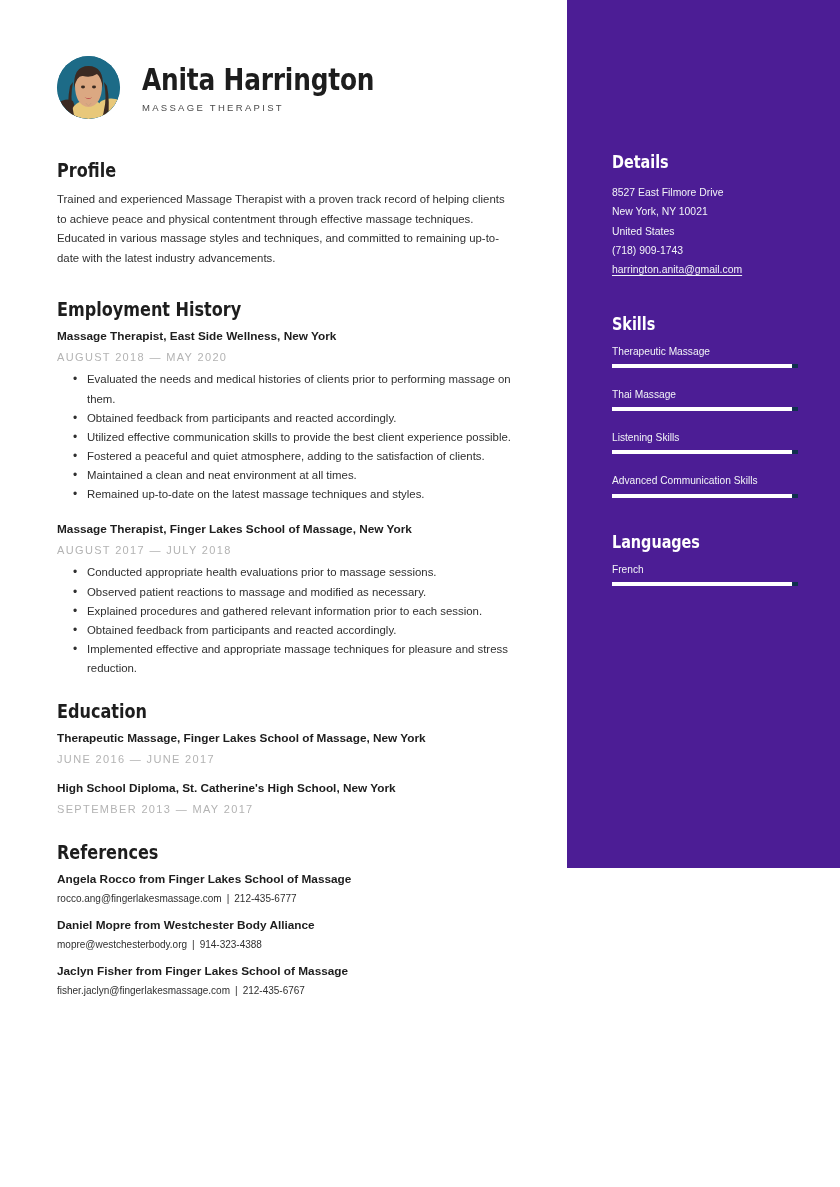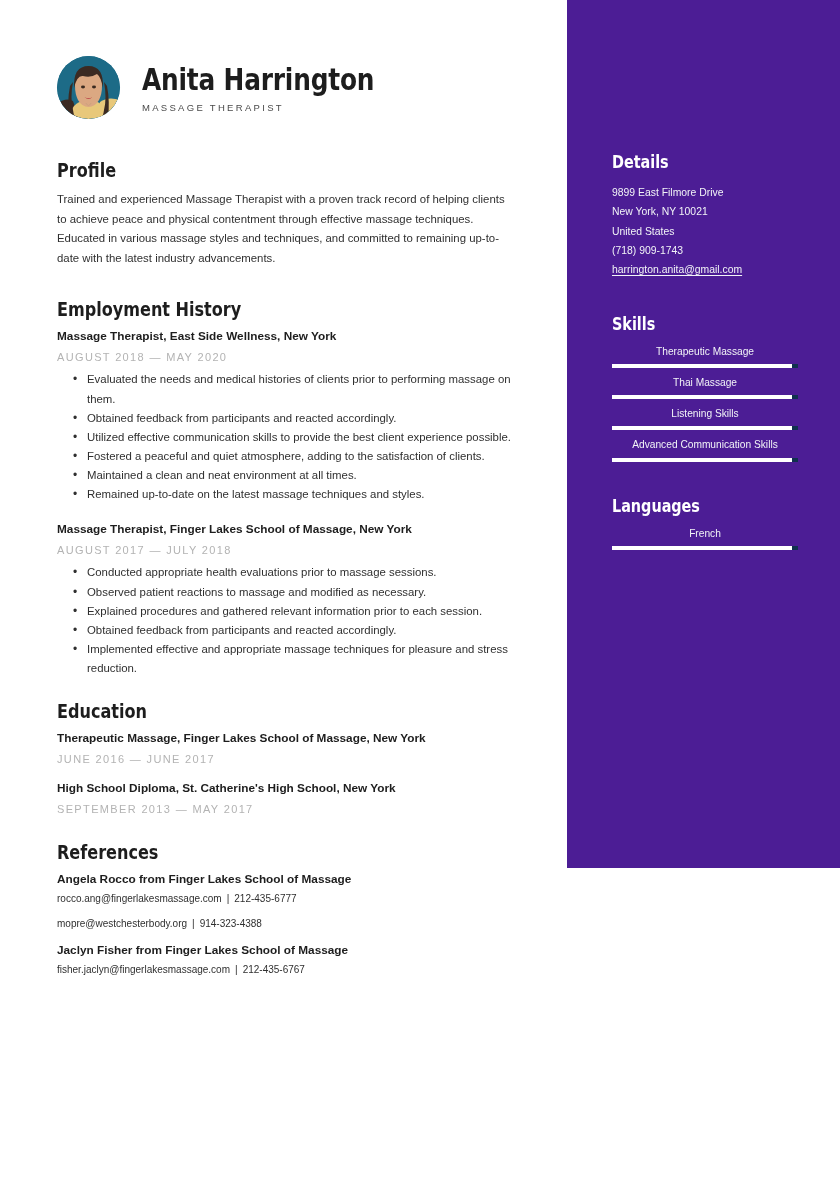--- a/index.html
+++ b/index.html
@@ -164,21 +164,21 @@
     line-height: 1.86;
     color: #f2f4f7;
   }
   .sb-line a,
   .sb-email {
     color: #f2f4f7;
     text-decoration: underline;
     text-underline-offset: 2px;
   }
 
-  .skill { margin-bottom: 8px; text-align: center; }
+  .skill { margin-bottom: 20px; }
   .skill-label {
     font-size: 10.2px;
     color: #f2f4f7;
     margin: 0 0 6px 0;
     line-height: 1.3;
   }
   .skill-track {
     height: 4px;
     background: #10304f;
     width: 100%;
@@ -277,36 +277,37 @@
 
     <div class="section">
       <h2 class="section-title">References</h2>
 
       <div class="ref-entry">
         <p class="ref-name">Angela Rocco from Finger Lakes School of Massage</p>
         <p class="ref-contact"><span>rocco.ang@fingerlakesmassage.com</span><span class="ref-sep">|</span><span>212-435-6777</span></p>
       </div>
 
       <div class="ref-entry">
+        <p class="ref-name">Daniel Mopre from Westchester Body Alliance</p>
         <p class="ref-contact"><span>mopre@westchesterbody.org</span><span class="ref-sep">|</span><span>914-323-4388</span></p>
       </div>
 
       <div class="ref-entry">
         <p class="ref-name">Jaclyn Fisher from Finger Lakes School of Massage</p>
         <p class="ref-contact"><span>fisher.jaclyn@fingerlakesmassage.com</span><span class="ref-sep">|</span><span>212-435-6767</span></p>
       </div>
     </div>
 
   </div>
 
   <div class="sidebar">
 
     <div class="sb-section">
       <h2 class="sb-title">Details</h2>
-      <div class="sb-line">9899 East Filmore Drive</div>
+      <div class="sb-line">8527 East Filmore Drive</div>
       <div class="sb-line">New York, NY 10021</div>
       <div class="sb-line">United States</div>
       <div class="sb-line">(718) 909-1743</div>
       <div class="sb-line"><span class="sb-email">harrington.anita@gmail.com</span></div>
     </div>
 
     <div class="sb-section">
       <h2 class="sb-title">Skills</h2>
 
       <div class="skill">

